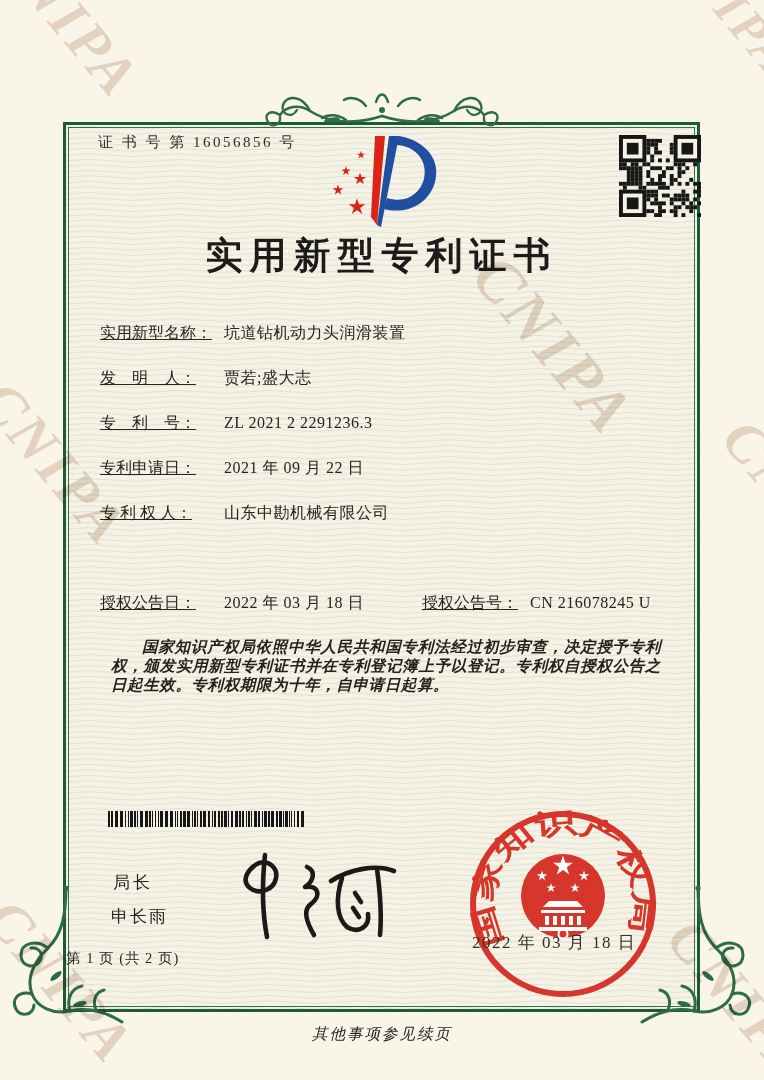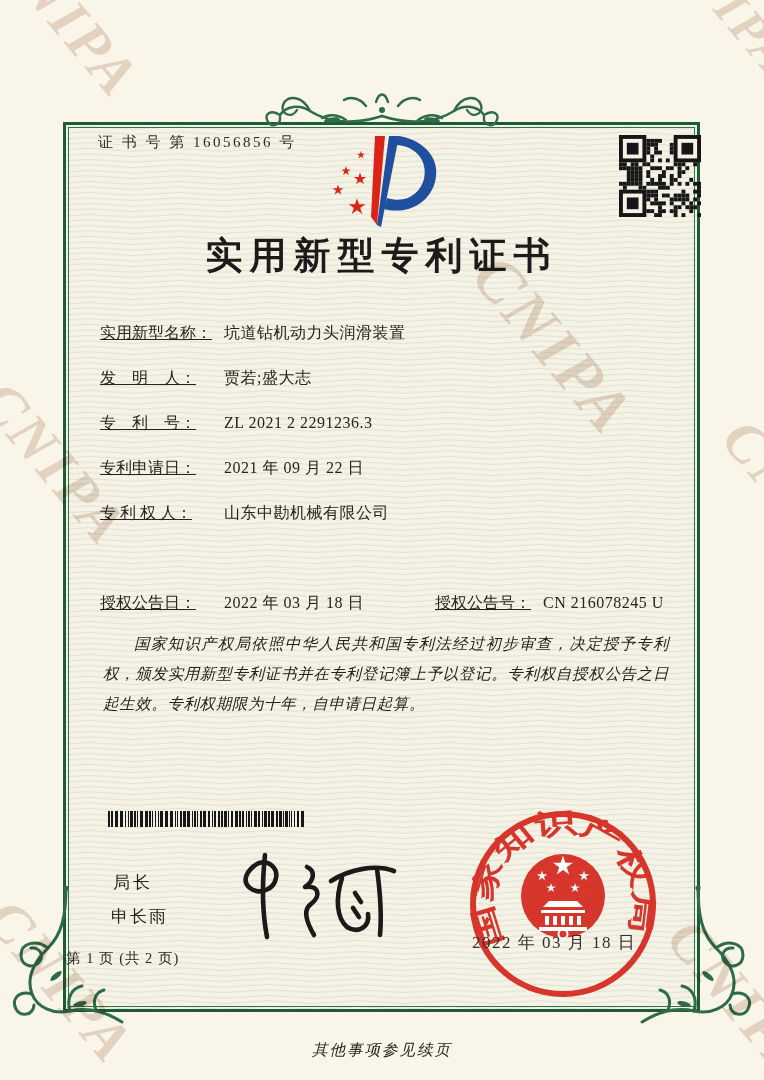--- a/index.html
+++ b/index.html
@@ -23,43 +23,43 @@
   .cert-no{position:absolute;left:32px;top:8px;font-size:15px;letter-spacing:2.5px;color:#2e2c29;text-align:center;}
   .logo{position:absolute;left:253px;top:8px;}
   .qr{position:absolute;left:553px;top:10px;}
 
   .title{position:absolute;left:0;top:106px;width:100%;text-align:center;
          font-size:37px;font-weight:bold;letter-spacing:7px;color:#1c1b19;}
 
   .frow{position:absolute;left:34px;font-size:16px;color:#26241f;white-space:nowrap;}
   .frow .lab{display:inline-block;min-width:112px;text-decoration:underline;}
   .frow .val{margin-left:12px;letter-spacing:.5px;}
-  .grant2{position:absolute;left:335px;top:0;}
+  .grant2{position:absolute;left:322px;top:0;}
 
   .paras{position:absolute;left:33px;top:500px;width:574px;color:#24221d;}
-  .paras p{margin:4px;font-size:15.5px;line-height:30px;font-style:italic;
-           text-indent:2em;letter-spacing:.6px;text-align:justify;}
+  .paras p{margin:12px;font-size:15.5px;line-height:19px;font-style:italic;
+           text-indent:2em;letter-spacing:.6px;text-align:justify;font-weight:bold;}
 
   .barcode{position:absolute;left:42px;top:686px;width:198px;height:16px;}
 
   .role{position:absolute;left:47px;top:746px;font-size:17px;letter-spacing:3px;
         color:#26241f;font-family:"Liberation Sans","DejaVu Sans",sans-serif;}
   .sname{position:absolute;left:45px;top:780px;font-size:17px;letter-spacing:2px;
         color:#26241f;font-family:Liberation Sans, sans-serif;}
   .sig{position:absolute;left:163px;top:724px;}
 
   .seal{position:absolute;left:397px;top:679px;opacity:.93;}
   .seal-date{position:absolute;left:406px;top:806px;font-size:17px;letter-spacing:1.5px;
         color:#35302b;z-index:6;white-space:nowrap;}
 
   .pageinfo{position:absolute;left:0;top:824px;width:100%;
         font-size:14.5px;letter-spacing:1px;color:#2a2824;}
 
   .contnote{position:absolute;left:0;top:1024px;width:100%;text-align:center;
-        font-size:15.5px;font-style:italic;letter-spacing:2px;color:#26241f;z-index:5;margin-top:16px;}
+        font-size:15.5px;font-style:italic;letter-spacing:2px;color:#26241f;z-index:5;}
 
   .ornament-top{position:absolute;left:262px;top:80px;z-index:10;}
   .flourish{position:absolute;z-index:10;}
   .flourish.bl{left:8px;top:886px;}
   .flourish.br{left:626px;top:886px;transform:scaleX(-1);}
 </style>
 </head>
 <body>
 
 <div class="page">

